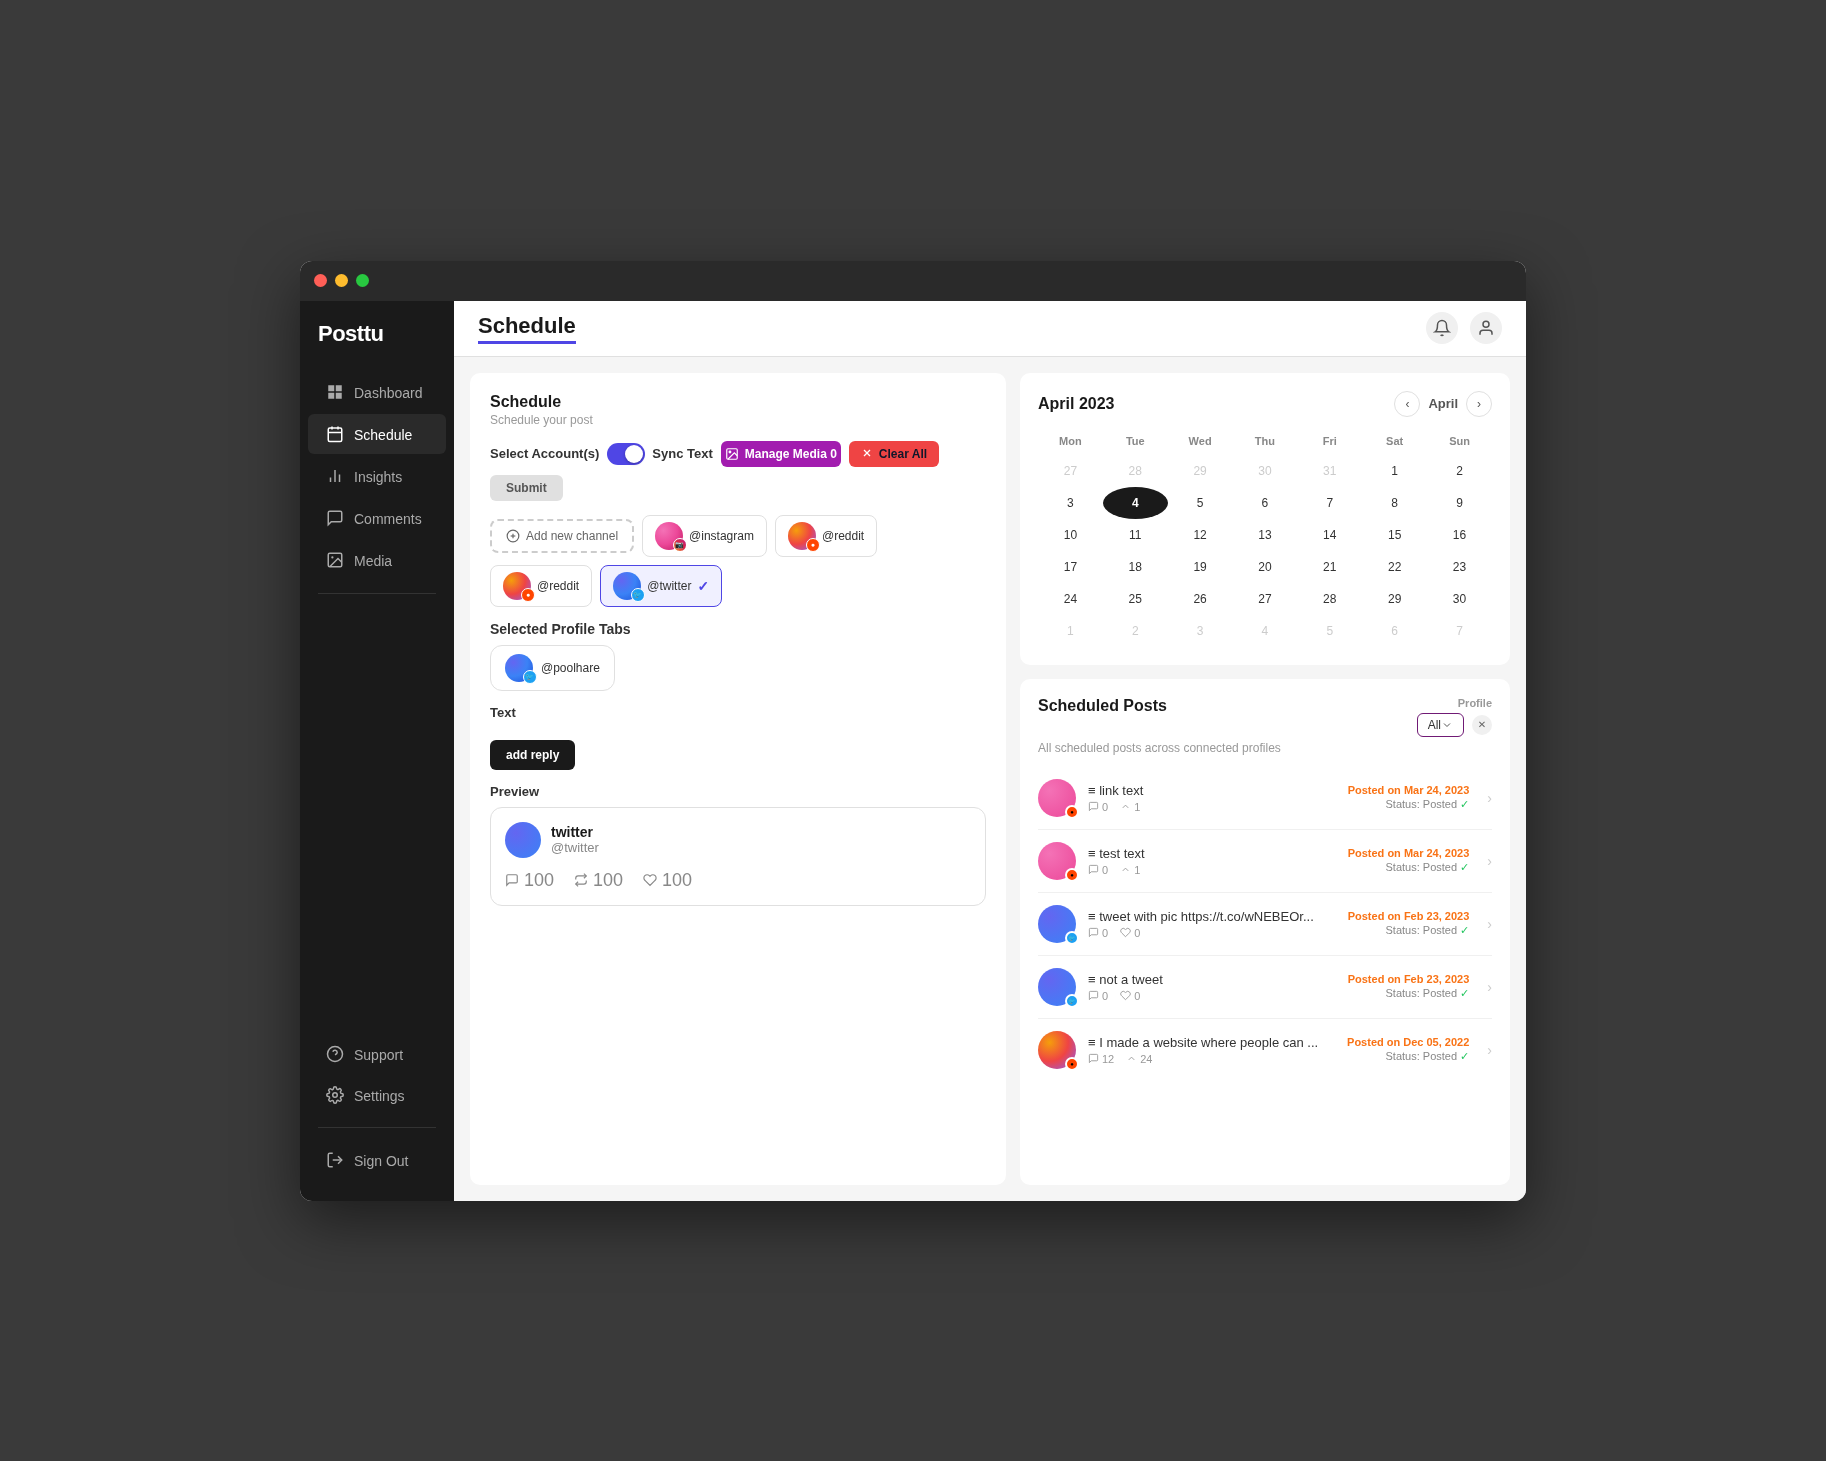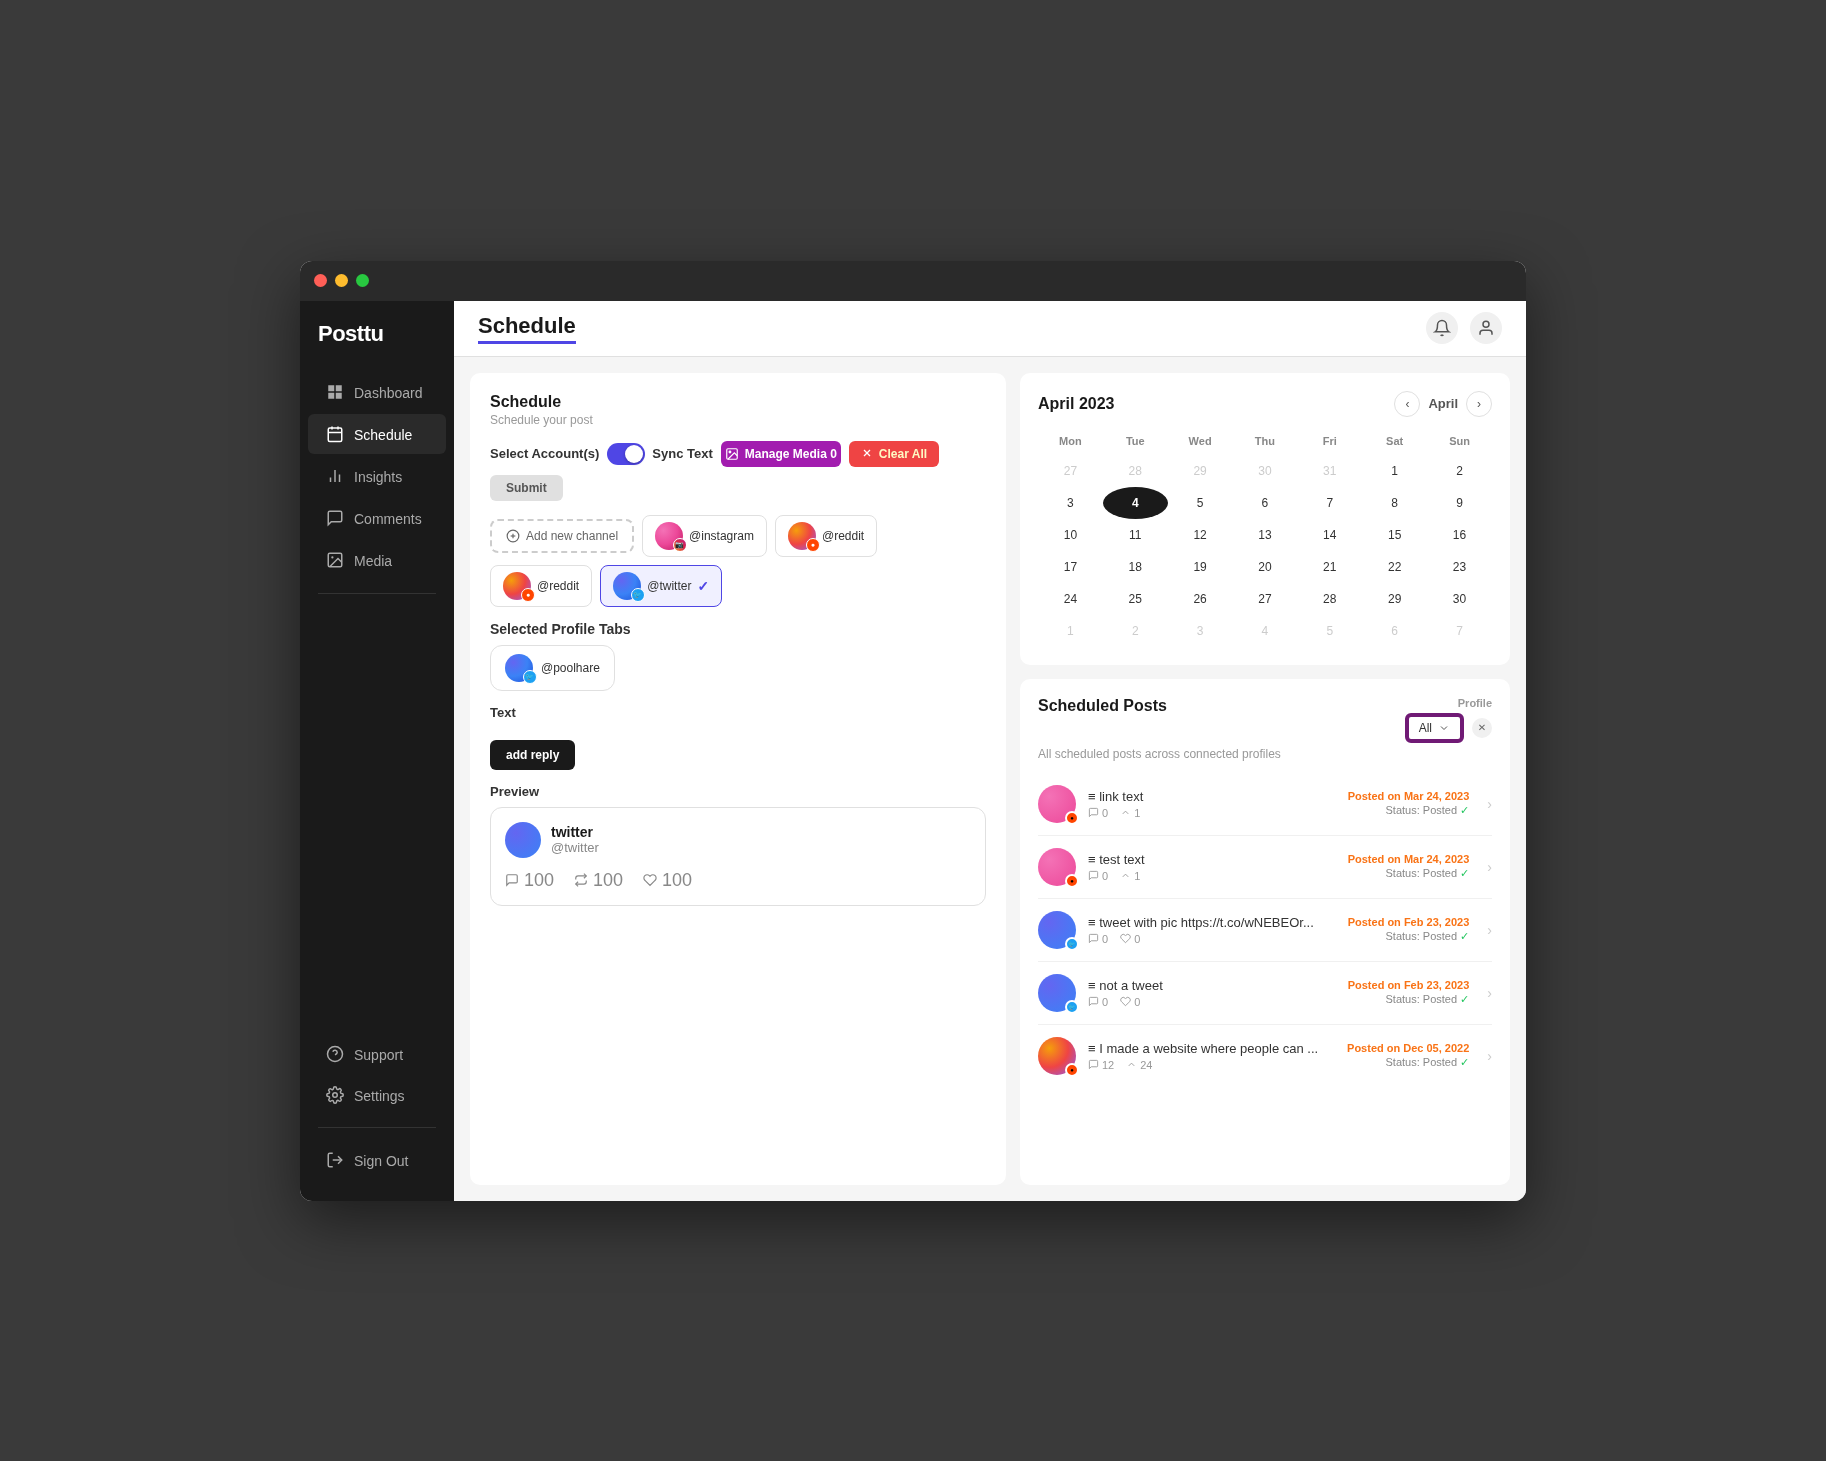--- a/index.html
+++ b/index.html
@@ -207,21 +207,21 @@
       font-size: 12px;
       font-weight: 600;
       cursor: pointer;
     }
     .btn-clear-all {
       display: flex;
       align-items: flex-start;
       gap: 6px;
       padding: 6px 12px;
       background: #ef4444;
-      color: #fef9c3;
+      color: #0f172a;
       border: none;
       border-radius: 6px;
       font-size: 12px;
       font-weight: 600;
       cursor: pointer;
     }
     .btn-submit {
       padding: 6px 16px;
       background: #e0e0e0;
       color: #555;
@@ -505,22 +505,21 @@
     .profile-filter {
       display: flex;
       flex-direction: column;
       align-items: flex-end;
       gap: 4px;
     }
     .profile-filter-label { font-size: 11px; color: #999; font-weight: 700; }
     .profile-filter-select {
       display: flex;
       align-items: center;
-      gap: 6px;
-      border: 4px solid #701a75;
+      border: 1px solid #701a75;
       border-radius: 6px;
       padding: 4px 10px;
       font-size: 12px;
       color: #333;
       cursor: pointer;
       background: white;
       text-align: center;
     }
     .close-filter {
       width: 20px;

